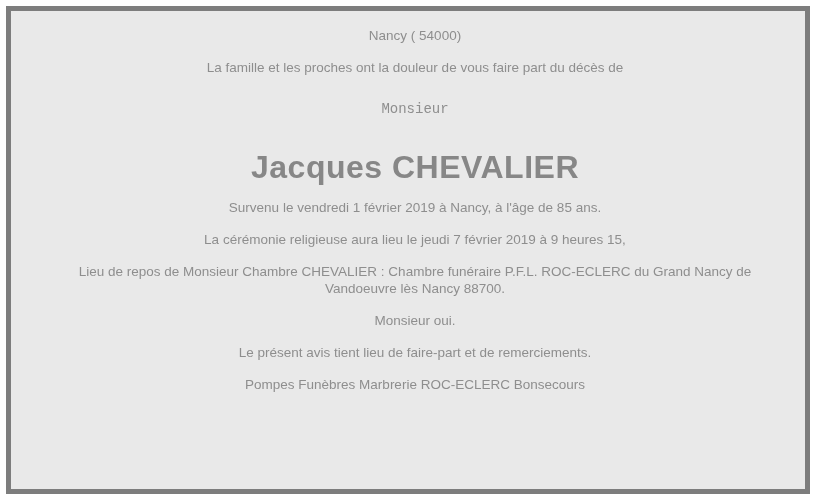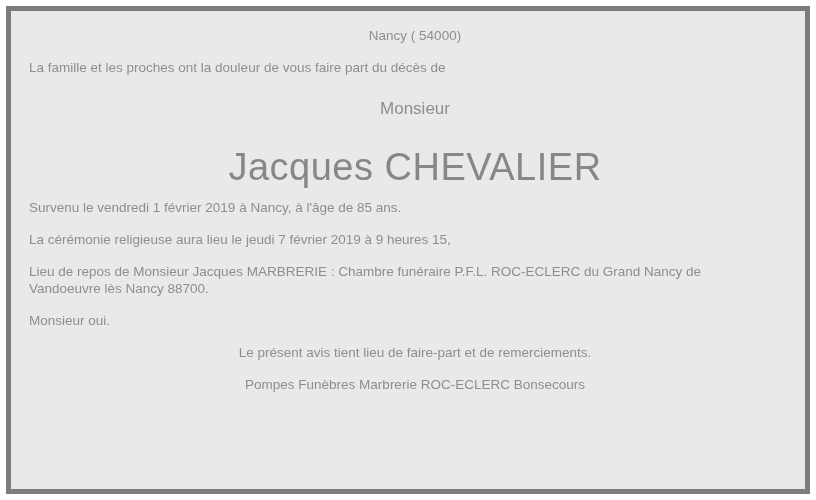--- a/index.html
+++ b/index.html
@@ -35,30 +35,31 @@
     line-height: 17px;
     overflow: hidden;
   }
   .notice-box p {
     margin: 15px 0 0 0;
   }
   .notice-box p:first-child {
     margin-top: 0;
   }
   .center { text-align: center; }
-  .left   { text-align: left; }
+  .left   { text-align: center; }
   .civility {
-    font-size: 17px;
+    font-size: 14px;
     line-height: 22px;
     margin-top: 22px !important;
+    font-family: Liberation Mono, monospace;
   }
   .deceased-name {
-    font-size: 38px;
+    font-size: 32px;
     line-height: 34px;
-    font-weight: normal;
+    font-weight: bold;
     letter-spacing: 0.5px;
     color: var(--title-color);
     text-align: center;
     margin: 30px 0 0 0;
   }
   .widower {
     margin-top: 20px !important;
   }
   .line { display: block; }
 </style>
@@ -75,21 +76,21 @@
   <h1 class="deceased-name">Jacques CHEVALIER</h1>
 
 
   <p class="left">Survenu le vendredi 1 février 2019 à Nancy, à l'âge de 85 ans.</p>
 
   <p class="left">
     <span class="line">La cérémonie religieuse aura lieu le jeudi 7 février 2019 à 9 heures 15,</span>
   </p>
 
   <p class="left">
-    <span class="line">Lieu de repos de Monsieur Jacques MARBRERIE : Chambre funéraire P.F.L. ROC-ECLERC du Grand Nancy de</span>
+    <span class="line">Lieu de repos de Monsieur Chambre CHEVALIER : Chambre funéraire P.F.L. ROC-ECLERC du Grand Nancy de</span>
     <span class="line">Vandoeuvre lès Nancy 88700.</span>
   </p>
 
   <p class="left">Monsieur oui.</p>
 
   <p class="center">Le présent avis tient lieu de faire-part et de remerciements.</p>
 
 
   <p class="center">Pompes Funèbres Marbrerie ROC-ECLERC Bonsecours</p>
 </div>

